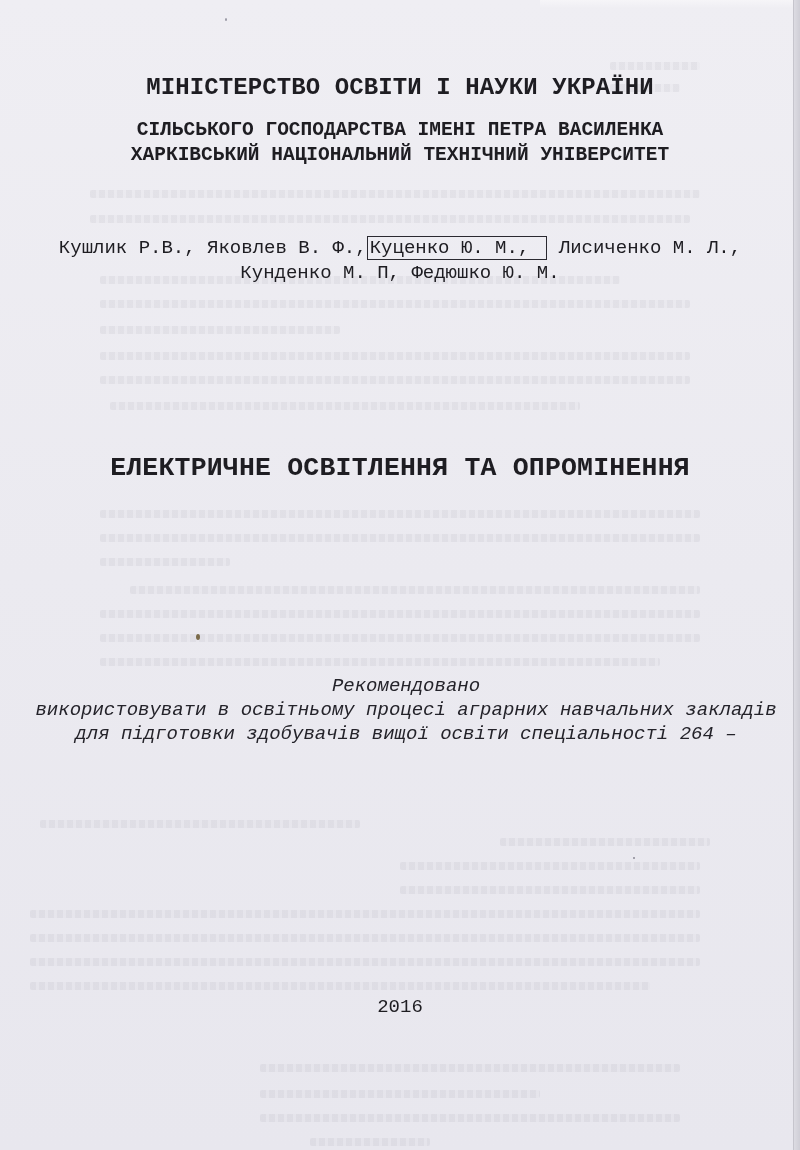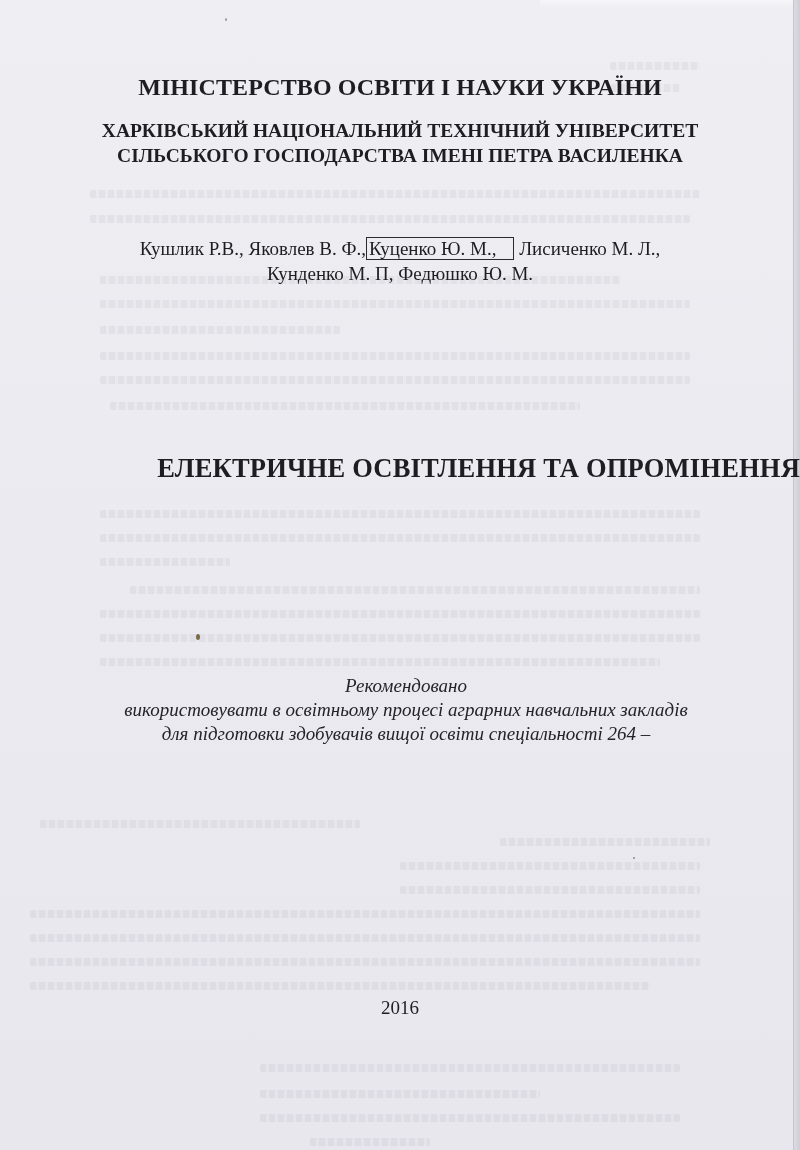--- a/index.html
+++ b/index.html
@@ -8,21 +8,21 @@
       width: 800px;
       height: 1150px;
       overflow: hidden;
       background: #e9e8ee;
     }
     .page {
       position: relative;
       width: 800px;
       height: 1150px;
       background: linear-gradient(180deg, #efeef3 0%, #ebeaf0 50%, #e8e7ee 100%);
-      font-family: Liberation Serif, serif;
+      font-family: Liberation Mono, monospace;
       color: #1e1d22;
       overflow: hidden;
     }
     .page-edge-right {
       position: absolute;
       top: 0; right: 0;
       width: 6px; height: 1150px;
       background: linear-gradient(90deg, #dcdbe2, #cfced6);
       border-left: 1px solid #c6c5cd;
     }
@@ -69,21 +69,20 @@
     }
     .author-boxed {
       border: 1.3px solid #2a2930;
       padding: 0 17px 0 2px;
     }
     .book-title {
       top: 453px;
       font-size: 26.5px;
       font-weight: bold;
       letter-spacing: 0.2px;
-      text-align: right;
     }
     .recommended {
       top: 674px;
       font-size: 19px;
       font-style: italic;
       line-height: 24px;
       color: #24232a;
       padding-left: 6px;
     }
     .city-year {
@@ -133,22 +132,22 @@
     <div class="ghost-line" style="top:1114px;left:260px;width:420px;"></div>
     <div class="ghost-line" style="top:1138px;left:310px;width:120px;"></div>
   </div>
 
   <div class="page-edge-top"></div>
   <div class="page-edge-right"></div>
 
   <div class="block ministry">МІНІСТЕРСТВО ОСВІТИ І НАУКИ УКРАЇНИ</div>
 
   <div class="block university">
+    <div>СІЛЬСЬКОГО ГОСПОДАРСТВА ІМЕНІ ПЕТРА ВАСИЛЕНКА</div>
     <div>ХАРКІВСЬКИЙ НАЦІОНАЛЬНИЙ ТЕХНІЧНИЙ УНІВЕРСИТЕТ</div>
-    <div>СІЛЬСЬКОГО ГОСПОДАРСТВА ІМЕНІ ПЕТРА ВАСИЛЕНКА</div>
   </div>
 
   <div class="block authors">
     <div>
       <span>Кушлик Р.В., Яковлев В. Ф.,</span><span class="author-boxed">Куценко Ю. М.,</span>
       <span>Лисиченко М. Л.,</span>
     </div>
     <div>Кунденко М. П, Федюшко Ю. М.</div>
   </div>
 

